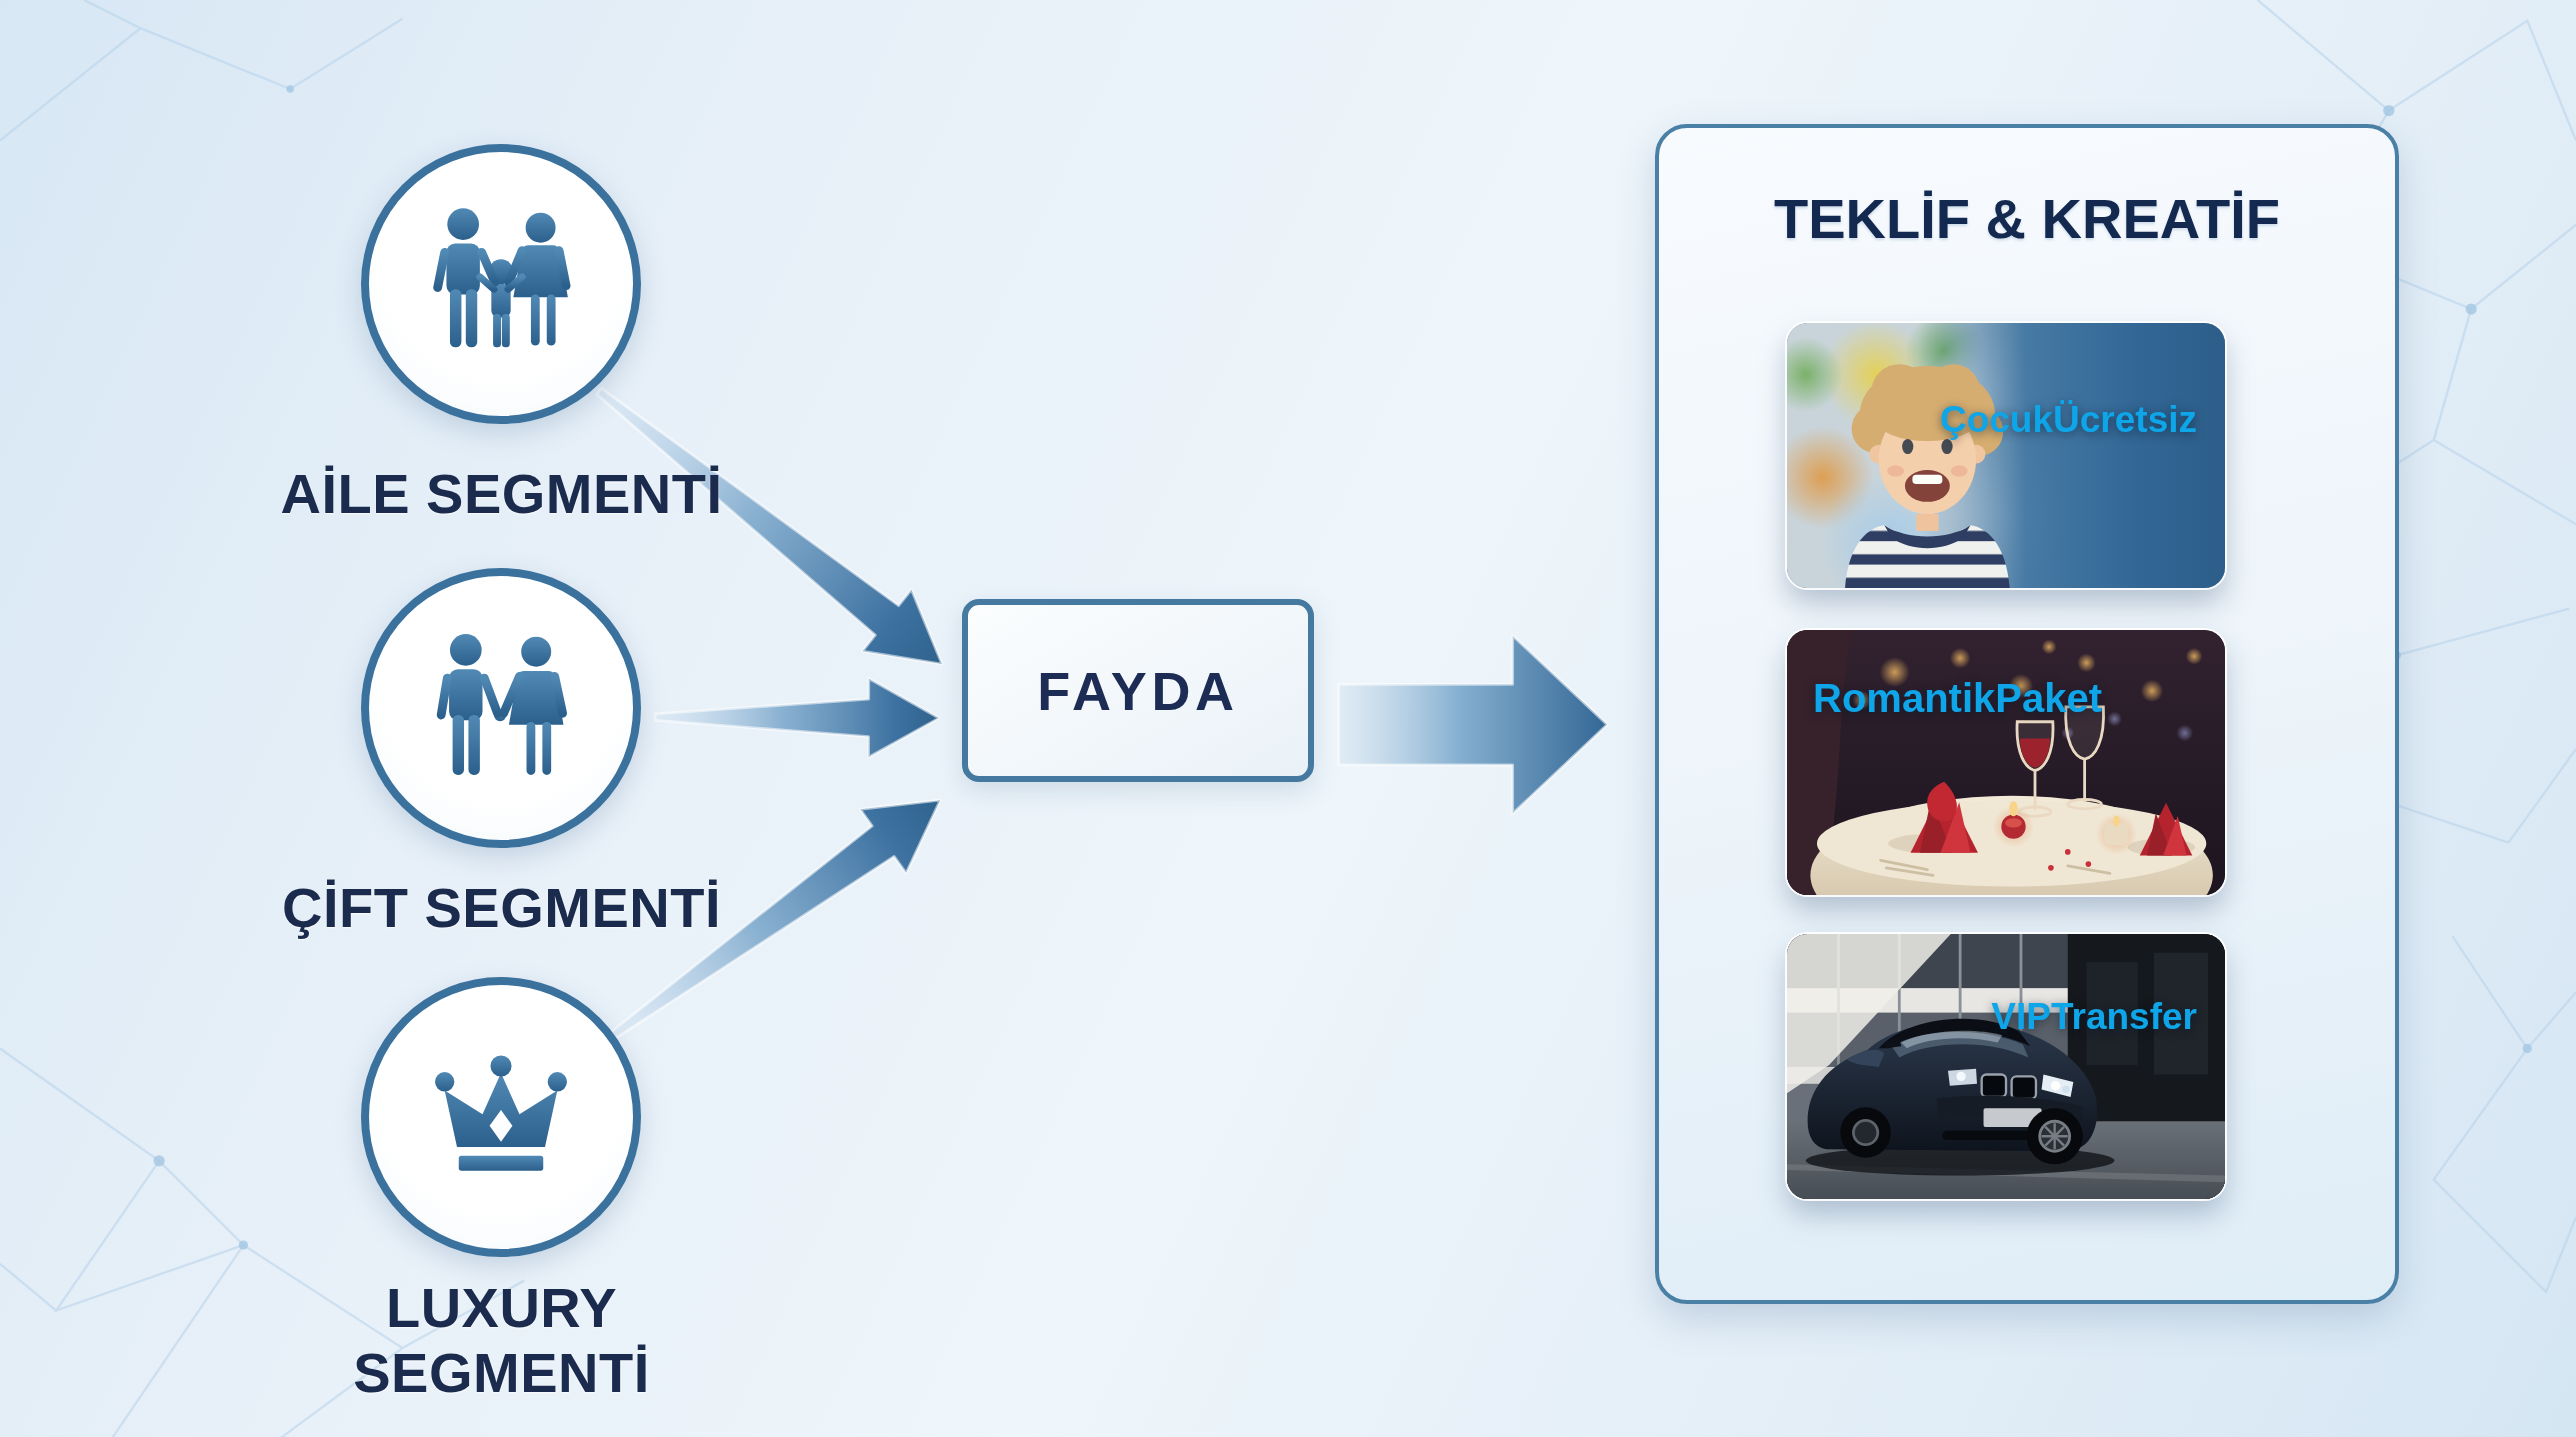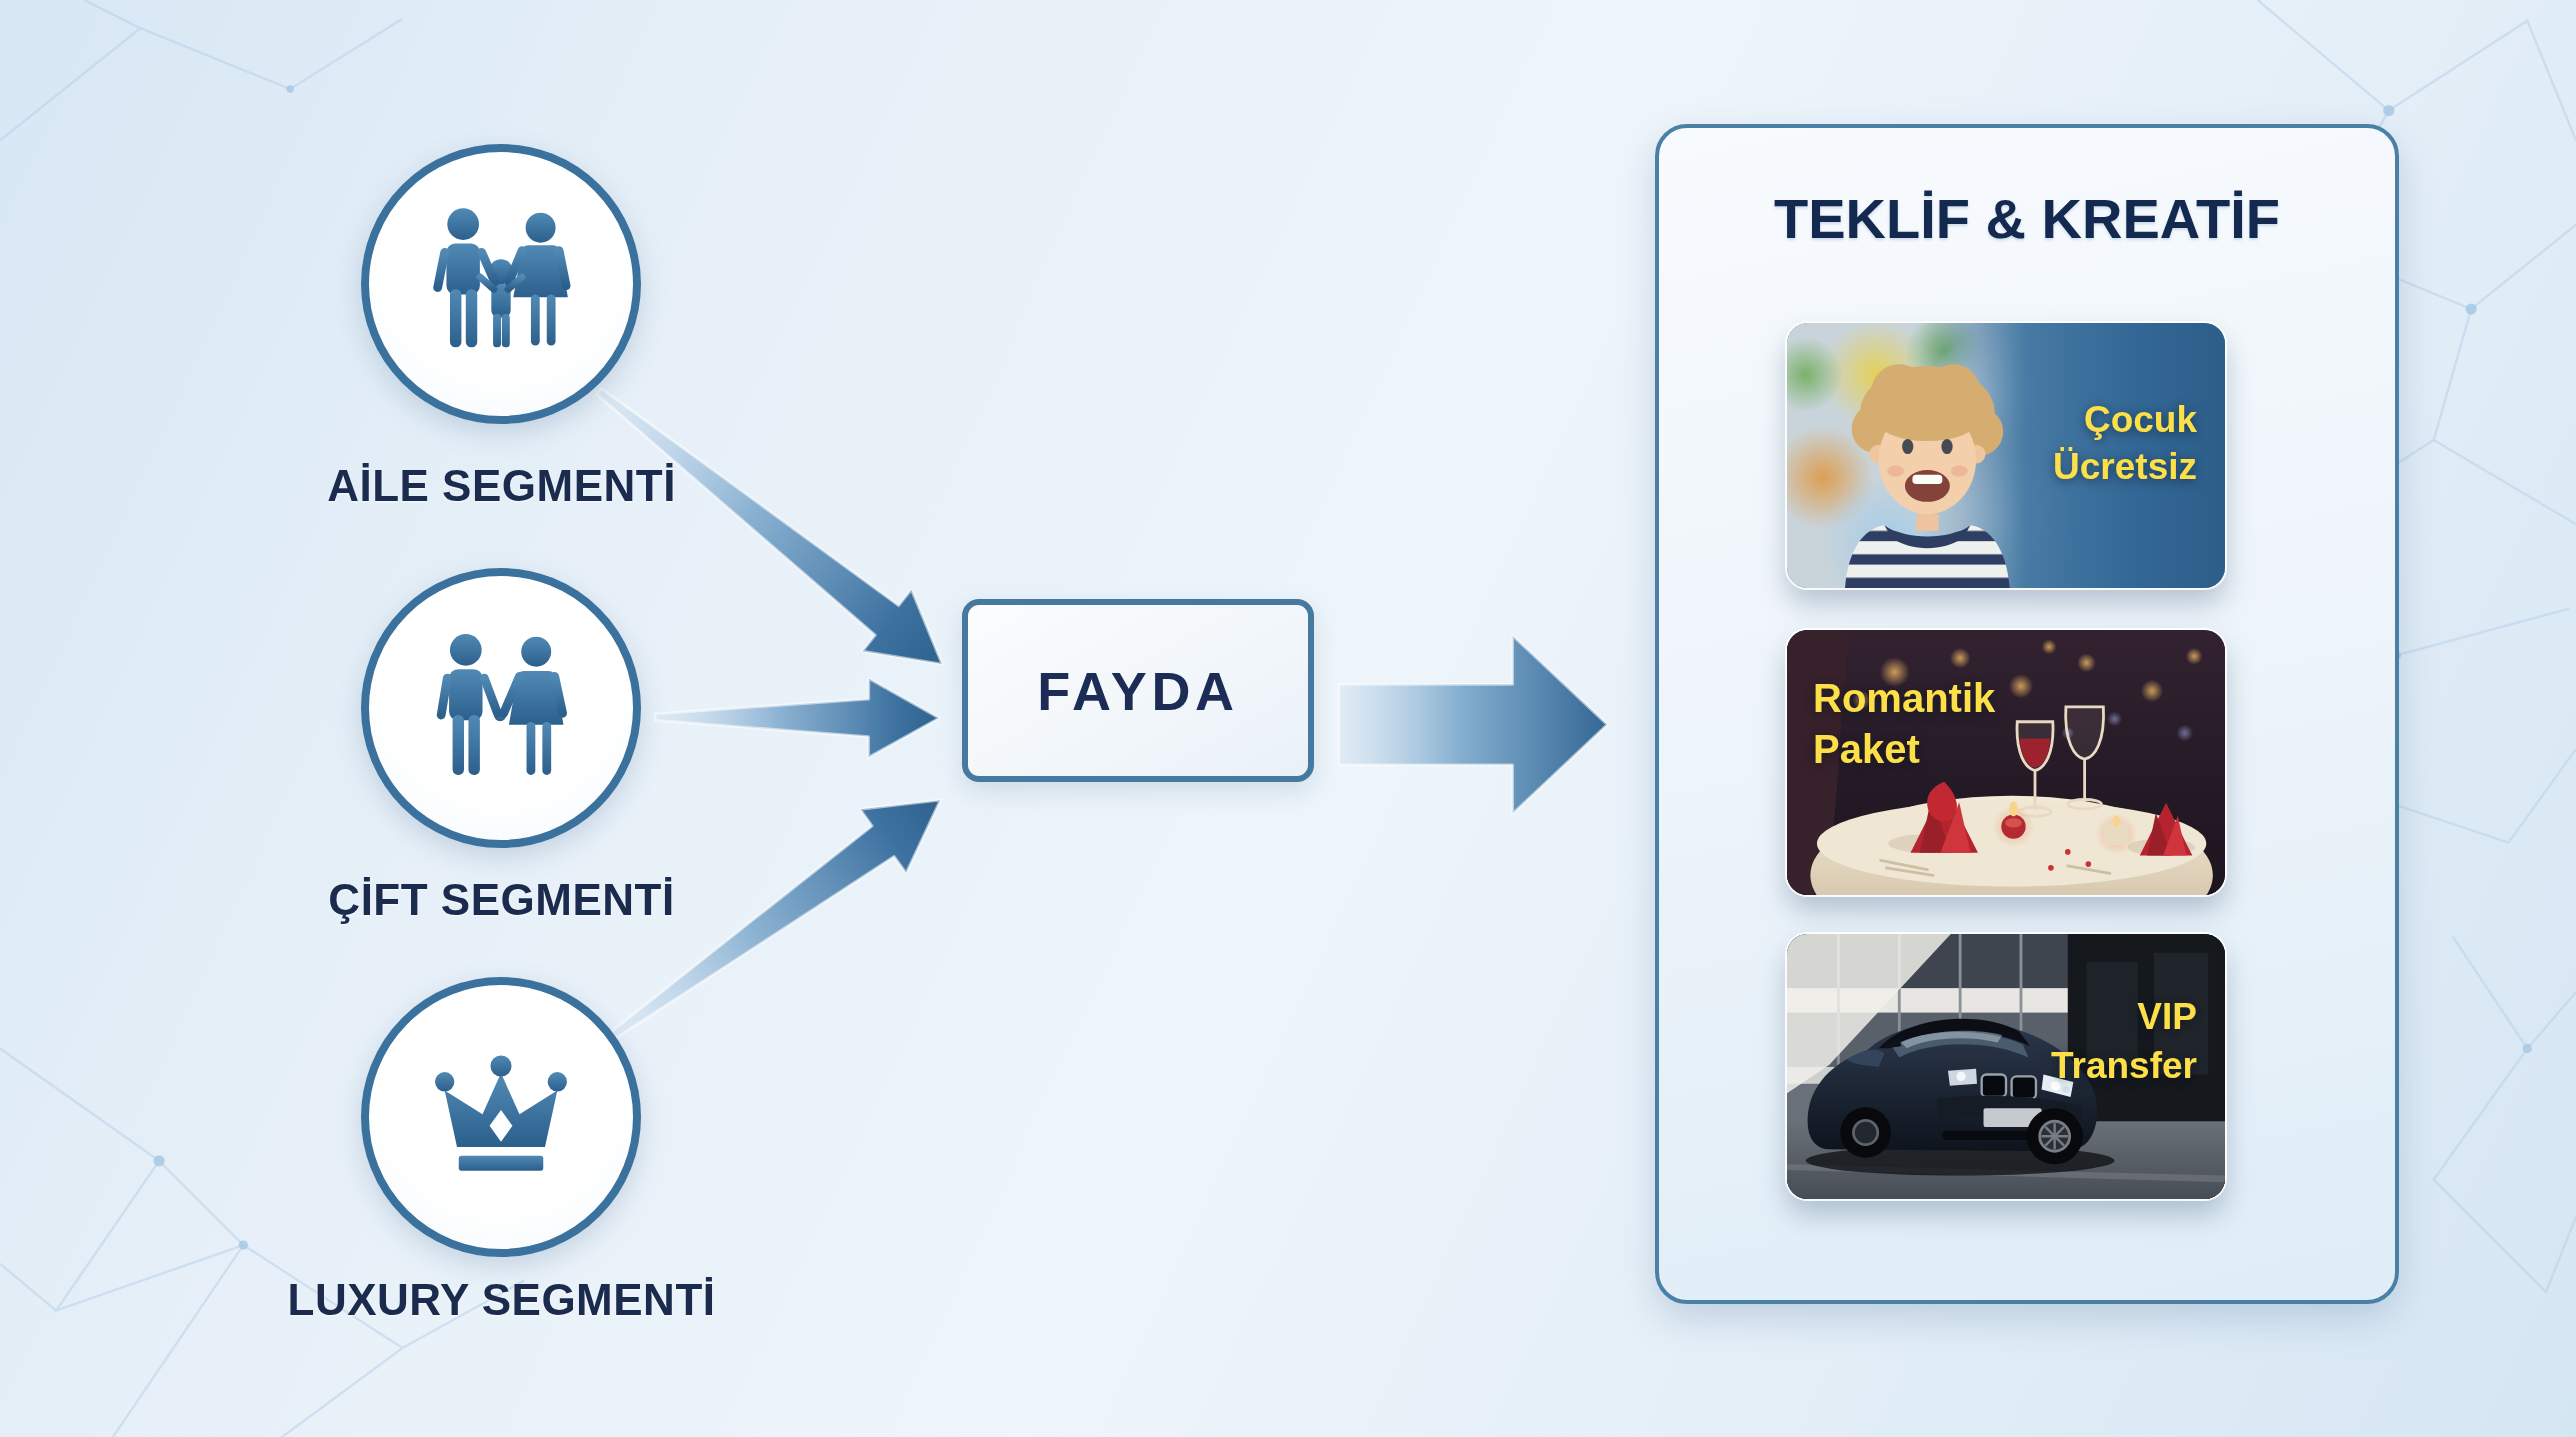--- a/index.html
+++ b/index.html
@@ -15,21 +15,21 @@
     position:absolute;width:264px;height:264px;border-radius:50%;
     border:8.4px solid #3b719d;
     background:radial-gradient(circle at 50% 40%,#ffffff 58%,#f1f7fb 100%);
     box-shadow:0 9.4px 26px rgba(90,125,160,.25), inset 0 2.8px 7.5px rgba(255,255,255,.8);
     display:flex;align-items:center;justify-content:center;
   }
   .circle .icon{width:176px;height:176px;}
 
   .seg-label{
     position:absolute;width:487px;text-align:center;
-    font-weight:bold;font-size:44px;letter-spacing:0.5px;color:#1b2b4e;
+    font-weight:bold;font-size:56px;letter-spacing:0.5px;color:#1b2b4e;
     text-shadow:0 0.9px 1.9px rgba(255,255,255,.8);
   }
 
   .fayda{
     position:absolute;left:962px;top:599px;width:352px;height:183px;box-sizing:border-box;
     border:6.6px solid #46799f;border-radius:17px;
     background:linear-gradient(150deg,#fbfdfe 0%,#f1f6fa 60%,#e9f1f8 100%);
     box-shadow:0 9.4px 24px rgba(110,140,170,.22);
     display:flex;align-items:center;justify-content:center;
   }
@@ -48,21 +48,21 @@
   }
   .card{
     position:absolute;left:128px;width:438px;height:265px;border-radius:20.6px;overflow:hidden;
     box-shadow:0 15px 28px rgba(90,115,145,.40);
     outline:2.8px solid rgba(255,255,255,.9);
     background:#345;
   }
   .card-1{top:195px}.card-2{top:502px}.card-3{top:806px}
   .card svg.photo{position:absolute;left:0;top:0;width:100%;height:100%;display:block;}
   .card-text{
-    position:absolute;display:flex;flex-direction:column;color:#fde047;font-weight:bold;
+    position:absolute;display:flex;flex-direction:row;color:#0ea5e9;font-weight:bold;
     text-shadow:0 1.9px 9.4px rgba(8,22,40,.55);
   }
   .t1{right:28px;top:73px;font-size:37px;line-height:47px;text-align:right;align-items:flex-end;}
   .t2{left:26px;top:43px;font-size:40px;line-height:51px;text-align:left;}
   .t3{right:28px;top:58px;font-size:37px;line-height:49px;text-align:center;align-items:flex-end;}
 </style>
 </head>
 <body>
 
 <div class="canvas">

